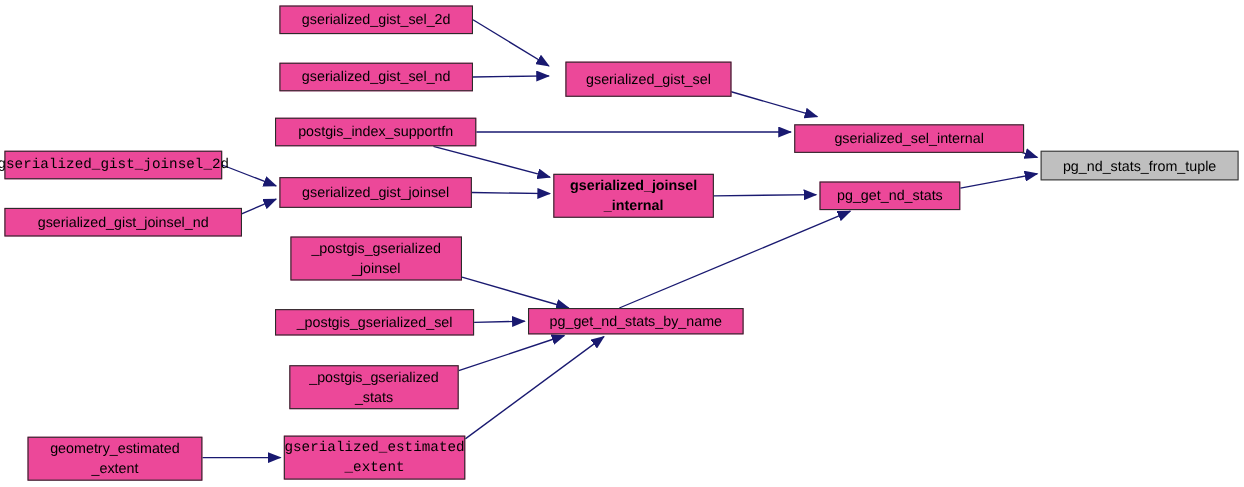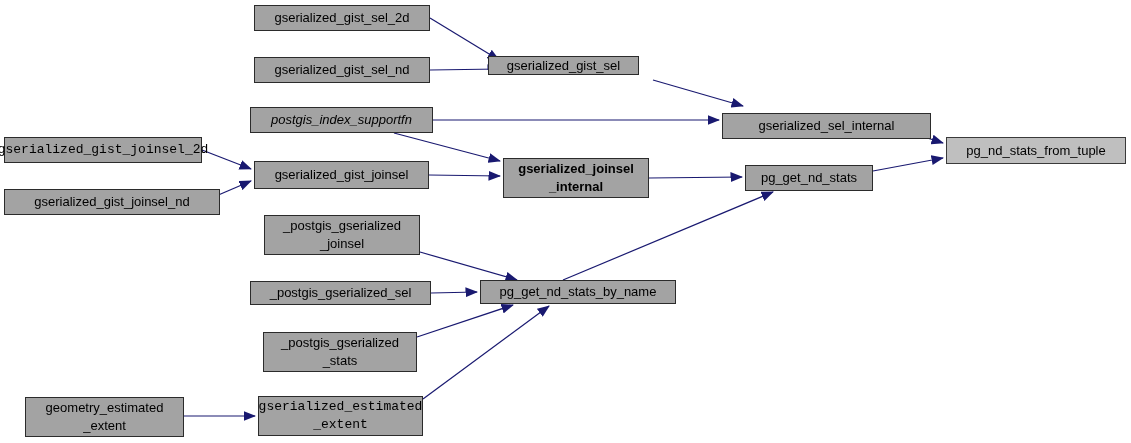--- a/index.html
+++ b/index.html
@@ -7,21 +7,21 @@
     position:relative;
     width:1131px;height:443px;
     background:#ffffff;
     font-family:"Liberation Sans", sans-serif;
     overflow:hidden;
   }
   #edge-layer{position:absolute;left:0;top:0;width:1131px;height:443px;pointer-events:none;}
   .node{
     position:absolute;
     box-sizing:border-box;
-    background:#a3a3a3;
+    background:#ec4899;
     border:1px solid #2b2b2b;
     color:#000000;
     font-size:13px;
     line-height:18px;
     display:flex;
     align-items:center;
     justify-content:center;
     text-align:center;
     white-space:pre-line;
     cursor:pointer;
@@ -58,22 +58,22 @@
         <line x1="420" y1="252" x2="517" y2="280" stroke="#191970" stroke-width="1.2" marker-end="url(#arrowhead)"></line>
         <line x1="431" y1="293" x2="477" y2="292" stroke="#191970" stroke-width="1.2" marker-end="url(#arrowhead)"></line>
         <line x1="417" y1="337" x2="513" y2="305" stroke="#191970" stroke-width="1.2" marker-end="url(#arrowhead)"></line>
         <line x1="423" y1="399" x2="549" y2="306" stroke="#191970" stroke-width="1.2" marker-end="url(#arrowhead)"></line>
         <line x1="184" y1="416" x2="255" y2="416" stroke="#191970" stroke-width="1.2" marker-end="url(#arrowhead)"></line>
       </g>
   </svg>
   <div id="nodes">
       <div class="node" style="left: 254px; top: 5px; width: 176px; height: 26px;"><span>gserialized_gist_sel_2d</span></div>
       <div class="node" style="left: 254px; top: 57px; width: 176px; height: 26px;"><span>gserialized_gist_sel_nd</span></div>
-      <div class="node" style="left: 488px; top: 56px; width: 151px; height: 19px;"><span>gserialized_gist_sel</span></div>
-      <div class="node" style="left: 250px; top: 107px; width: 183px; height: 26px; font-style: italic;"><span>postgis_index_supportfn</span></div>
+      <div class="node" style="left: 514px; top: 56px; width: 151px; height: 32px;"><span>gserialized_gist_sel</span></div>
+      <div class="node" style="left: 250px; top: 107px; width: 183px; height: 26px;"><span>postgis_index_supportfn</span></div>
       <div class="node" style="left: 722px; top: 113px; width: 209px; height: 26px; align-items: center;"><span>gserialized_sel_internal</span></div>
       <div class="node highlight" style="left: 946px; top: 137px; width: 180px; height: 27px;"><span>pg_nd_stats_from_tuple</span></div>
       <div class="node" style="left: 4px; top: 137px; width: 198px; height: 26px; font-family: Liberation Mono, monospace;"><span>gserialized_gist_joinsel_2d</span></div>
       <div class="node" style="left: 4px; top: 189px; width: 216px; height: 26px;"><span>gserialized_gist_joinsel_nd</span></div>
       <div class="node" style="left: 254px; top: 161px; width: 175px; height: 28px;"><span>gserialized_gist_joinsel</span></div>
       <div class="node" style="left: 503px; top: 158px; width: 146px; height: 40px; font-weight: bold;"><span>gserialized_joinsel
 _internal</span></div>
       <div class="node" style="left: 745px; top: 165px; width: 128px; height: 26px; text-align: center;"><span>pg_get_nd_stats</span></div>
       <div class="node" style="left: 480px; top: 280px; width: 196px; height: 24px;"><span>pg_get_nd_stats_by_name</span></div>
       <div class="node" style="left: 264px; top: 215px; width: 156px; height: 40px;"><span>_postgis_gserialized

